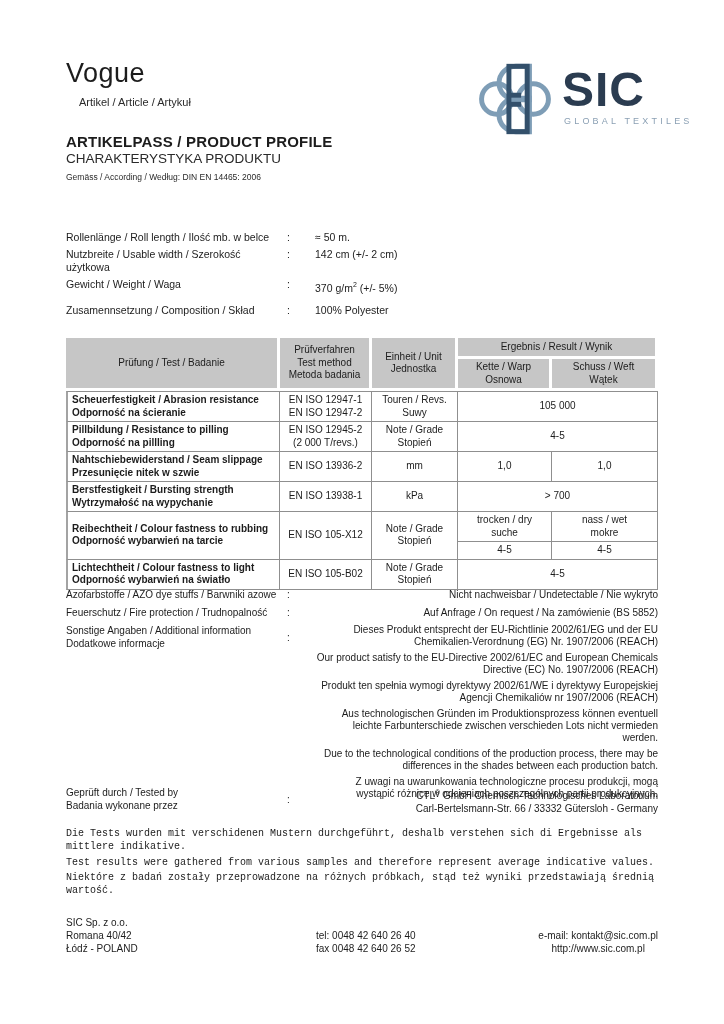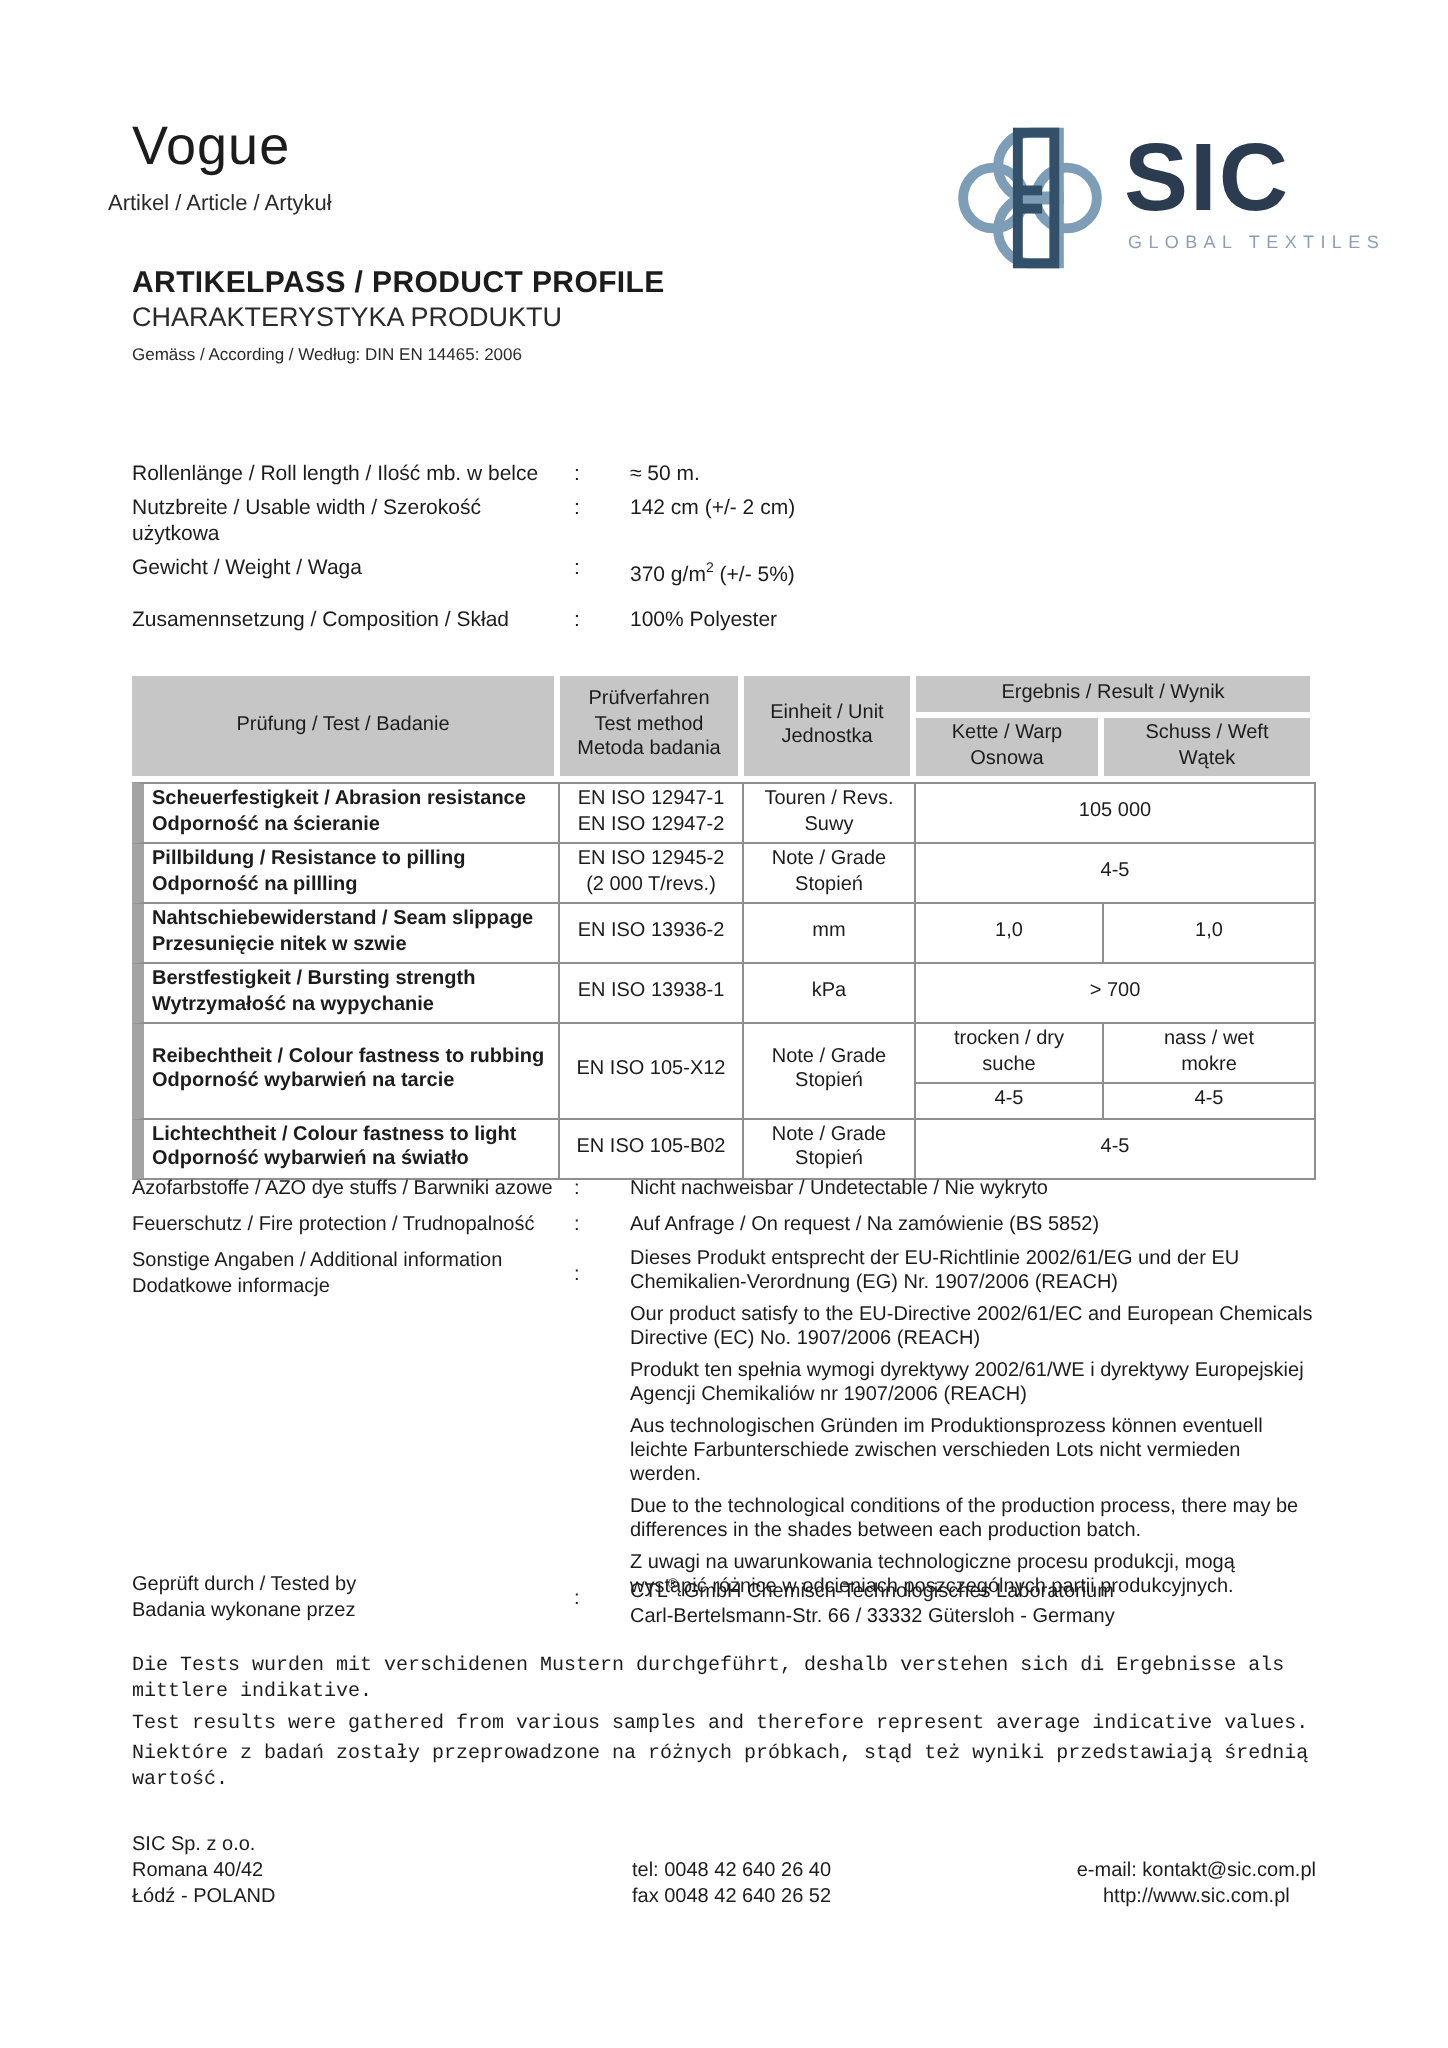--- a/index.html
+++ b/index.html
@@ -9,21 +9,21 @@
     width: 724px;
     height: 1024px;
     background: #ffffff;
     font-family: "Liberation Sans", sans-serif;
     color: #1c1c1c;
     overflow: hidden;
   }
 
   
   .product-name { position: absolute; left: 66px; top: 58px; font-size: 27px; font-weight: 400; letter-spacing: 0.5px; }
-  .product-label { position: absolute; left: 54px; top: 96px; font-size: 11px; color: #2a2a2a; text-align: center; }
+  .product-label { position: absolute; left: 79px; top: 96px; font-size: 11px; color: #2a2a2a; text-align: center; }
   .profile-title { position: absolute; left: 66px; top: 133px; font-size: 15px; font-weight: bold; letter-spacing: 0.2px; }
   .profile-subtitle { position: absolute; left: 66px; top: 151px; font-size: 13.5px; color: #2a2a2a; }
   .standard-note { position: absolute; left: 66px; top: 172px; font-size: 8.5px; color: #2a2a2a; text-align: right; }
 
   .logo { position: absolute; left: 477px; top: 61px; display: flex; align-items: flex-start; }
   .logo-mark { width: 76px; height: 76px; }
   .logo-text { margin-left: 9px; margin-top: 6px; }
   .brand-name { font-size: 48px; font-weight: bold; color: #2b3c50; letter-spacing: 1px; line-height: 46px; }
   .brand-tagline { font-size: 9px; letter-spacing: 3.2px; color: #8ba0b4; margin-top: 3px; margin-left: 2px; }
 
@@ -46,34 +46,34 @@
     background: #c6c6c6; font-weight: normal; text-align: center; vertical-align: middle;
     border-right: 3px solid #ffffff; border-bottom: 3px solid #ffffff; padding: 2px 3px;
   }
   .results-table thead tr.hr1 { height: 21px; }
   .results-table thead tr.hr2 { height: 27px; }
   .results-table td {
     border-right: 1px solid #8f8f8f; border-bottom: 1px solid #8f8f8f;
     text-align: center; vertical-align: middle; padding: 2px 3px;
   }
   .results-table tr.first-row td { border-top: 1px solid #8f8f8f; }
-  .results-table td.c1 { border-left: 6px solid #a3a3a3; text-align: left; font-weight: bold; padding-left: 4px; }
+  .results-table td.c1 { border-left: 2px solid #a3a3a3; text-align: left; font-weight: bold; padding-left: 4px; }
   .results-table tr.h27 { height: 27px; }
   .results-table tr.h28 { height: 28px; }
   .results-table tr.h26 { height: 26px; }
   .results-table tr.h30 { height: 30px; }
   .results-table tr.hsub { height: 16px; }
 
   
   .info { position: absolute; left: 66px; top: 588px; width: 592px; font-size: 10px; }
   .info-row { display: flex; line-height: 13px; margin-bottom: 5px; }
   .info-label { width: 221px; }
   .info-colon { width: 28px; }
   .info-colon.centered { display: flex; align-items: center; height: 26px; }
-  .info-value { flex: 1; }
+  .info-value { flex: 1; text-align: right; }
   .info-value p { margin: 0 0 4px 0; line-height: 12px; }
 
   .tested-by { position: absolute; left: 66px; top: 786px; width: 592px; font-size: 10px; }
 
   .disclaimer { position: absolute; left: 66px; top: 827px; width: 600px; font-size: 10px; }
   .disclaimer p { margin: 0 0 2.5px 0; line-height: 13px; font-family: Liberation Mono, monospace; }
 
   
   .footer { position: absolute; left: 0; top: 916px; width: 724px; font-size: 10px; line-height: 13px; }
   .footer-company { position: absolute; left: 66px; top: 0; }

